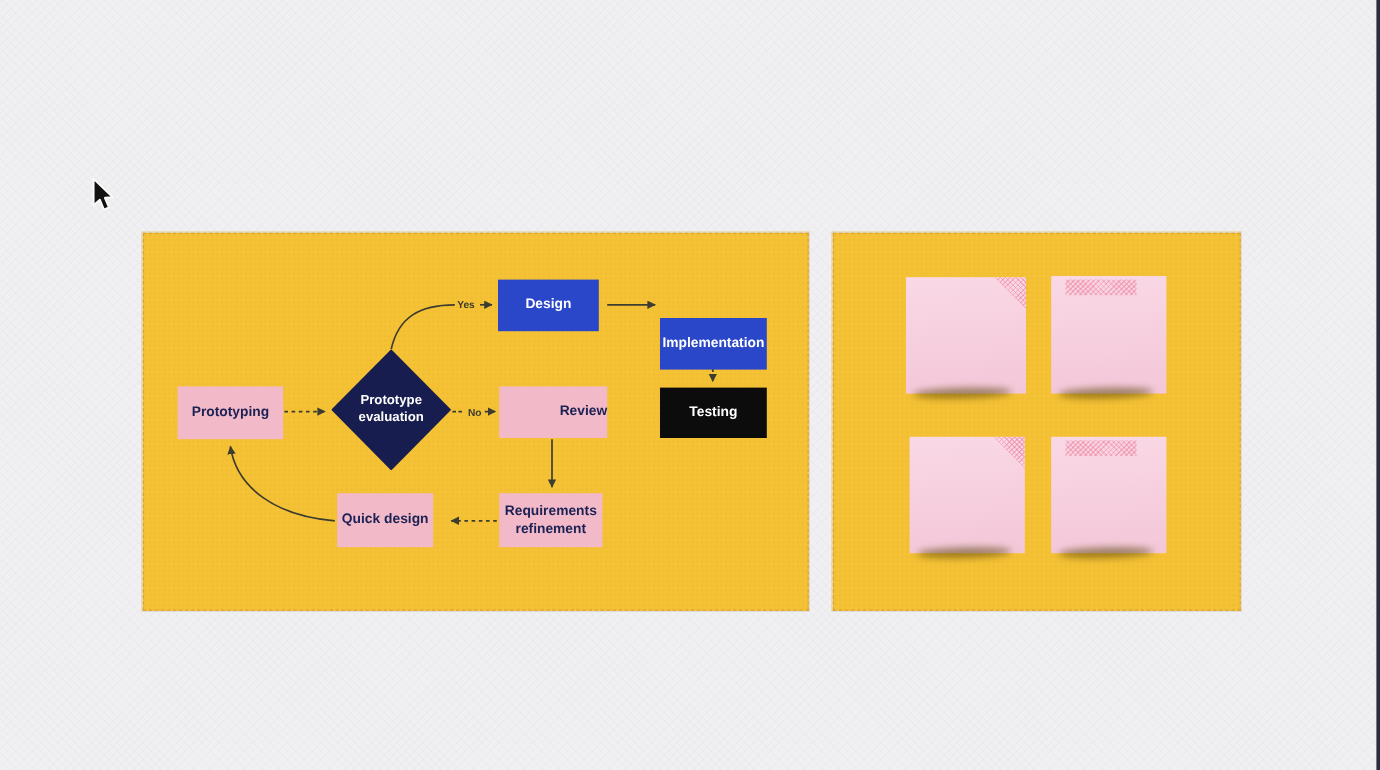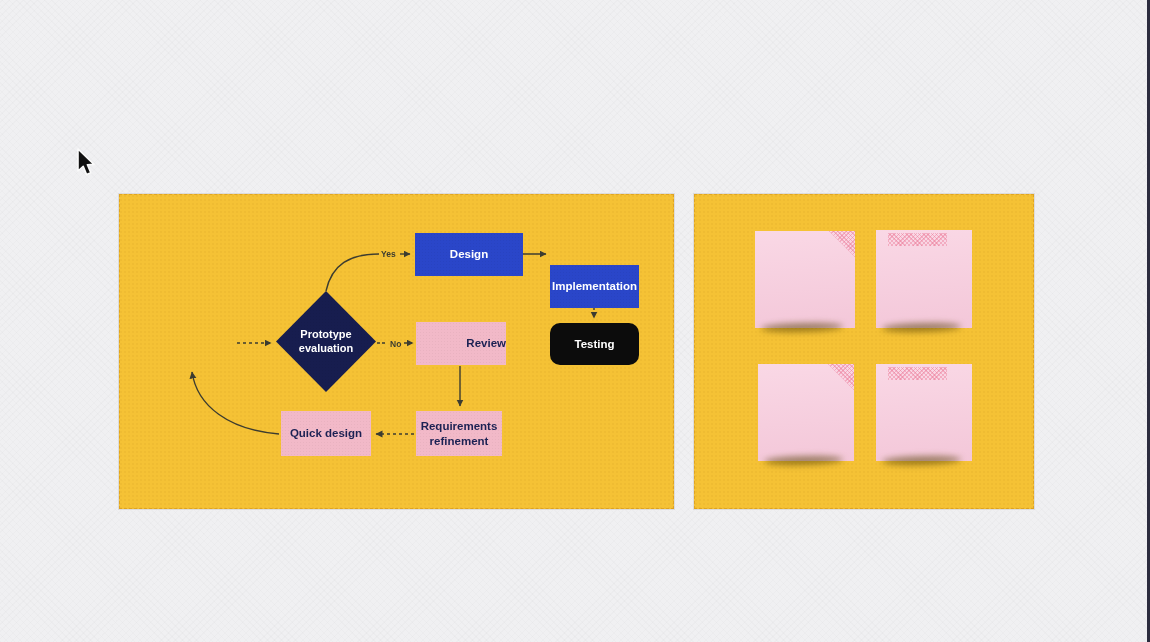--- a/index.html
+++ b/index.html
@@ -40,36 +40,36 @@
     position: absolute;
     display: flex; align-items: center; justify-content: center;
     text-align: center;
     font-size: 11.5px;
     line-height: 1.25;
     background-image: radial-gradient(rgba(0,0,0,0.04) 0.5px, transparent 0.5px);
     background-size: 3px 3px;
   }
   .node.pink { background-color: #f2b9c8; color: #1b2153; }
   .node.blue { background-color: #2a46c9; color: #ffffff; }
-  .node.black { background-color: #0c0c0c; color: #ffffff; border-radius: 10px; }
+  .node.black { background-color: #0c0c0c; color: #ffffff; border-radius: 0; }
   .node.diamond {
     background-color: #171d4f; color: #ffffff;
     clip-path: polygon(50% 0, 100% 50%, 50% 100%, 0 50%);
     font-size: 11px;
     padding: 0 18px;
   }
 
   #node-prototyping   { left: 29px;  top: 128px; width: 88px; height: 44px; }
   #node-evaluation    { left: 157px; top: 97px;  width: 100px; height: 101px; }
-  #node-design        { left: 296px; top: 39px;  width: 108px; height: 43px; }
+  #node-design        { left: 296px; top: 39px;  width: 84px; height: 43px; }
   #node-implementation{ left: 431px; top: 39px;  width: 89px; height: 43px; margin-top: 32px; }
   #node-testing       { left: 431px; top: 129px; width: 89px; height: 42px; }
   #node-review        { left: 297px; top: 128px; width: 90px; height: 43px; justify-content: flex-end; }
   #node-requirements  { left: 297px; top: 217px; width: 86px; height: 45px; padding: 0 6px; }
-  #node-quickdesign   { left: 162px; top: 217px; width: 90px; height: 45px; }
+  #node-quickdesign   { left: 162px; top: 217px; width: 80px; height: 45px; }
 
   .edges-svg { position: absolute; left: 0; top: 0; width: 557px; height: 317px; pointer-events: none; }
   .edges-svg text { font-family: "Liberation Sans", sans-serif; font-size: 8.5px; fill: #3c3c30; }
 
   
   .sticky {
     position: absolute;
     background-color: #f8cbdd;
     background-image: linear-gradient(175deg, rgba(255,255,255,0.25), rgba(0,0,0,0.02));
   }
@@ -145,20 +145,23 @@
 
     <g>
       <line x1="295" y1="240" x2="257" y2="240" stroke="#3c3c30" stroke-width="1.4" stroke-dasharray="3,3" marker-end="url(#arrow)"></line>
     </g>
 
     <g>
       <path d="M160,240 C110,236 78,212 73,178" fill="none" stroke="#3c3c30" stroke-width="1.4" marker-end="url(#arrow)"></path>
     </g>
   </svg>
 
+  <div class="node pink" id="node-prototyping">
+    <span>Prototyping</span>
+  </div>
 
   <div class="node diamond" id="node-evaluation">
     <span>Prototype evaluation</span>
   </div>
 
   <div class="node blue" id="node-design">
     <span>Design</span>
   </div>
 
   <div class="node blue" id="node-implementation">

